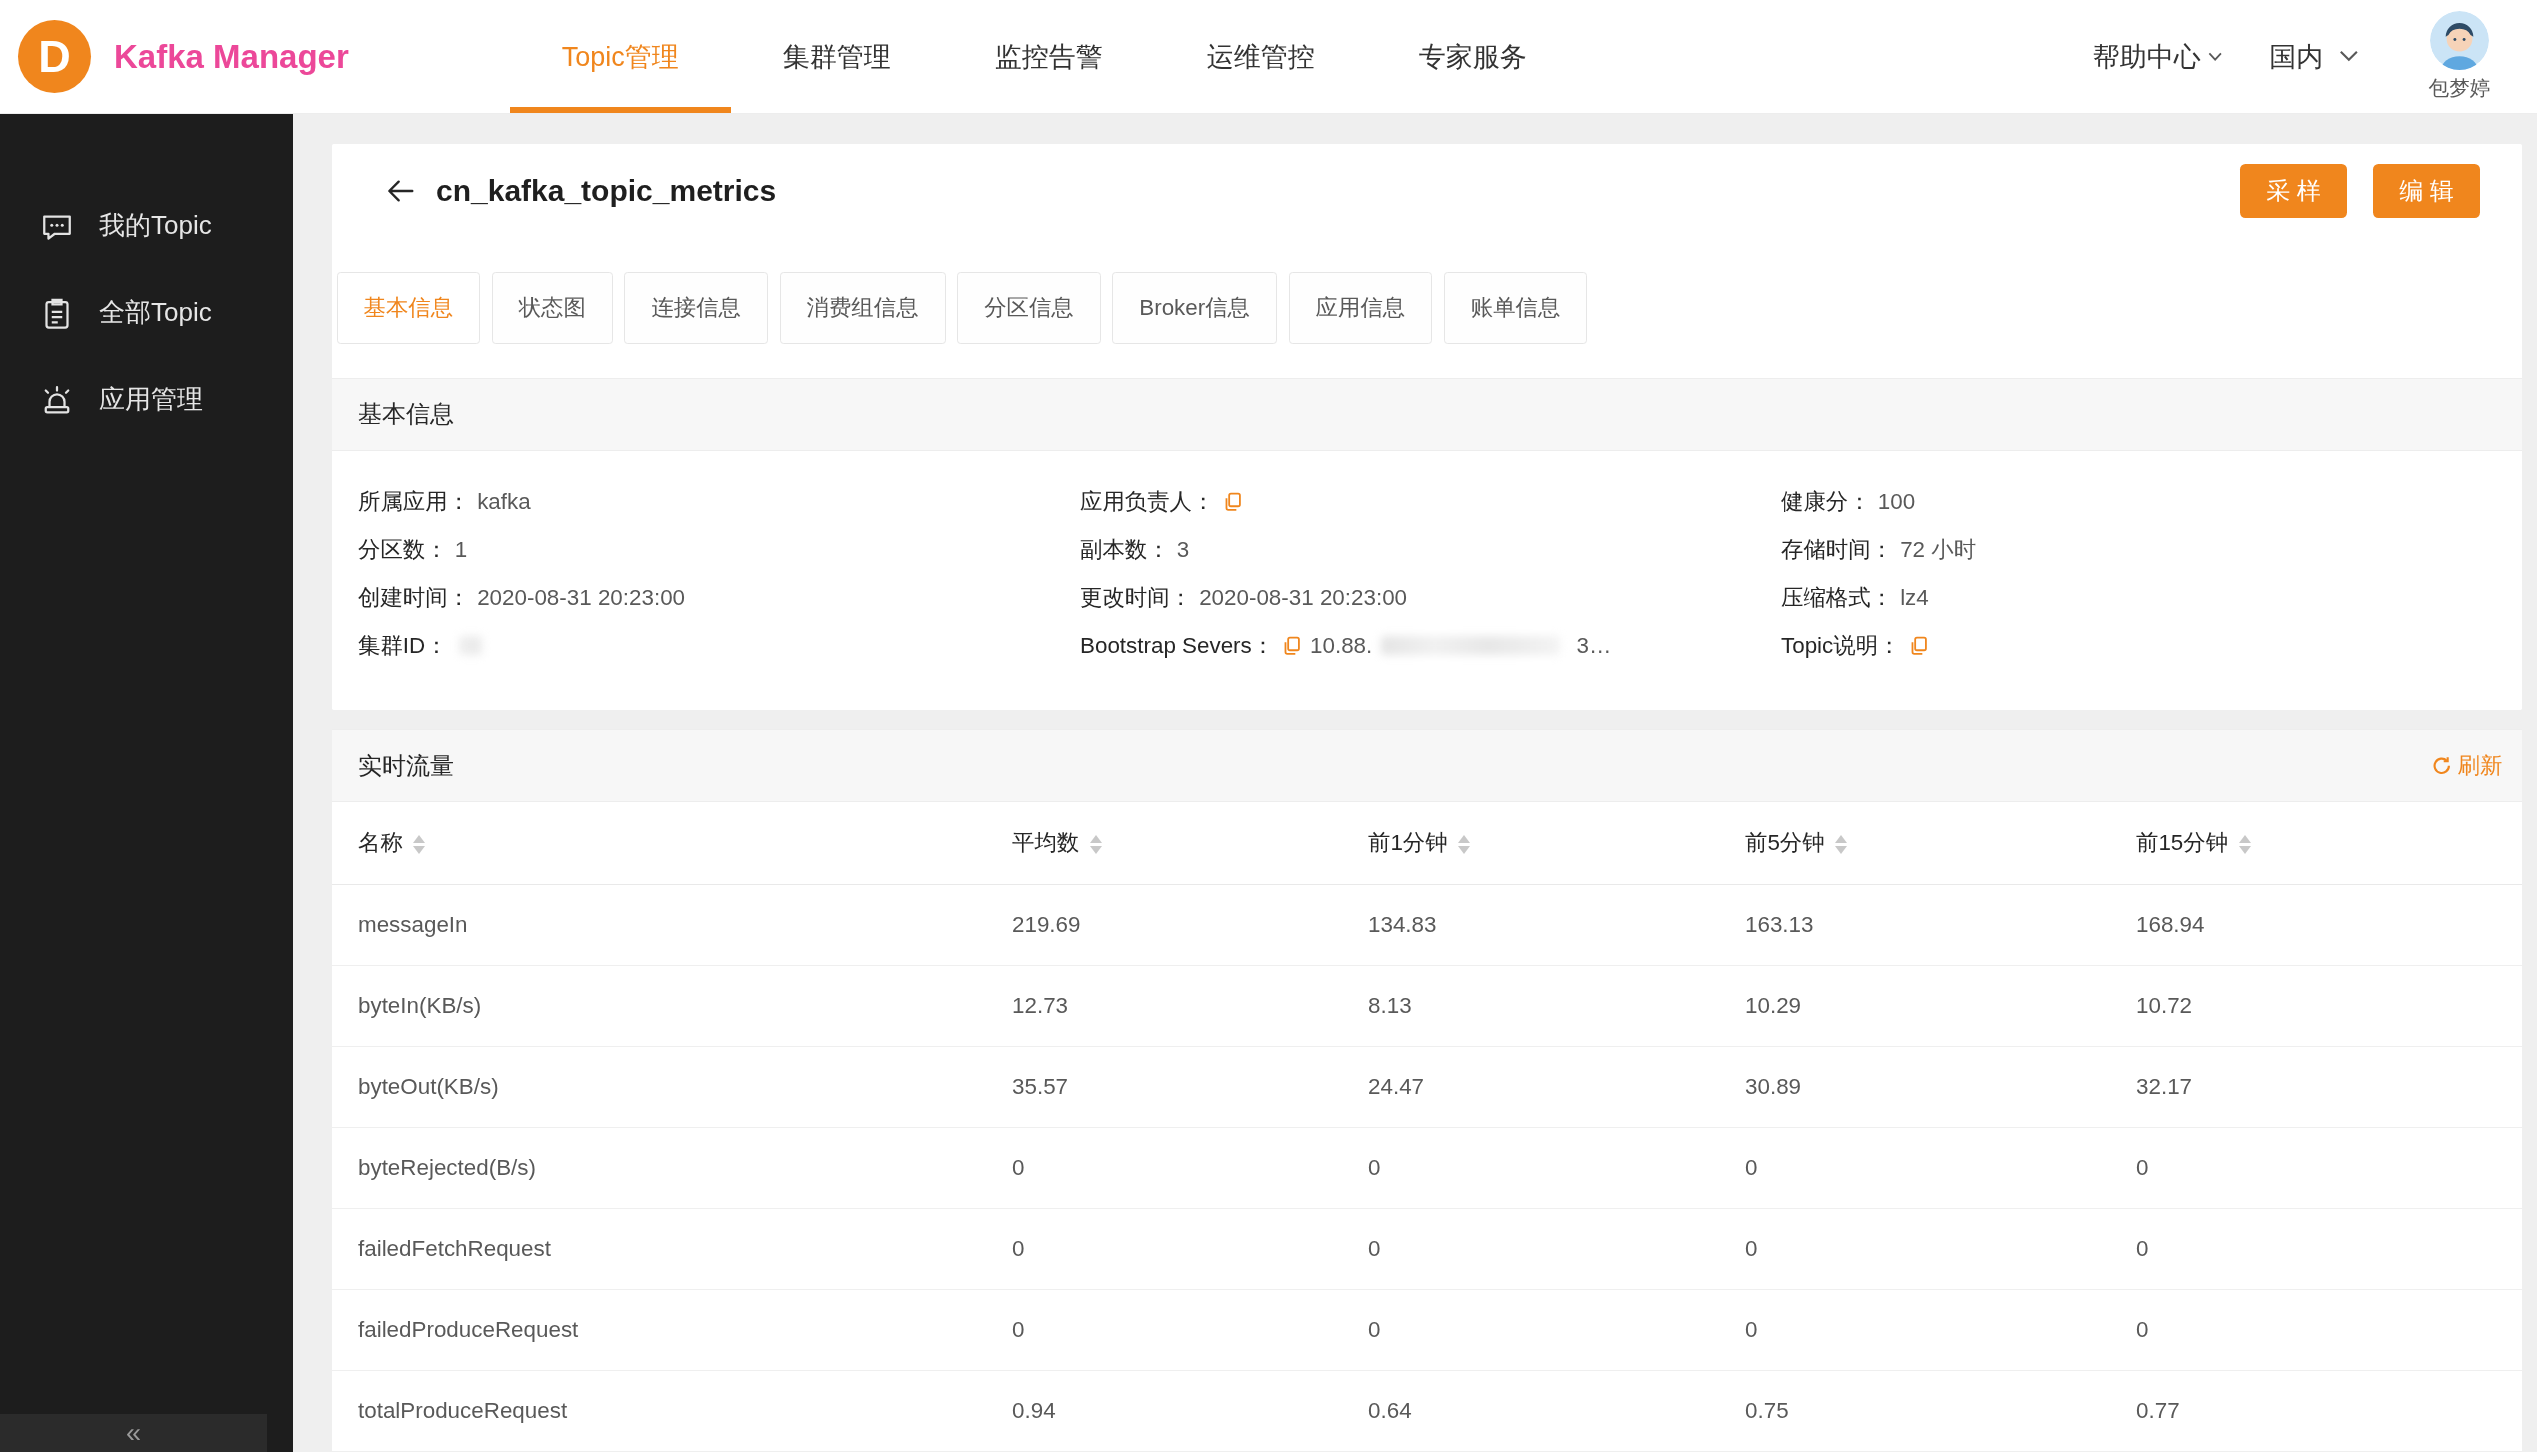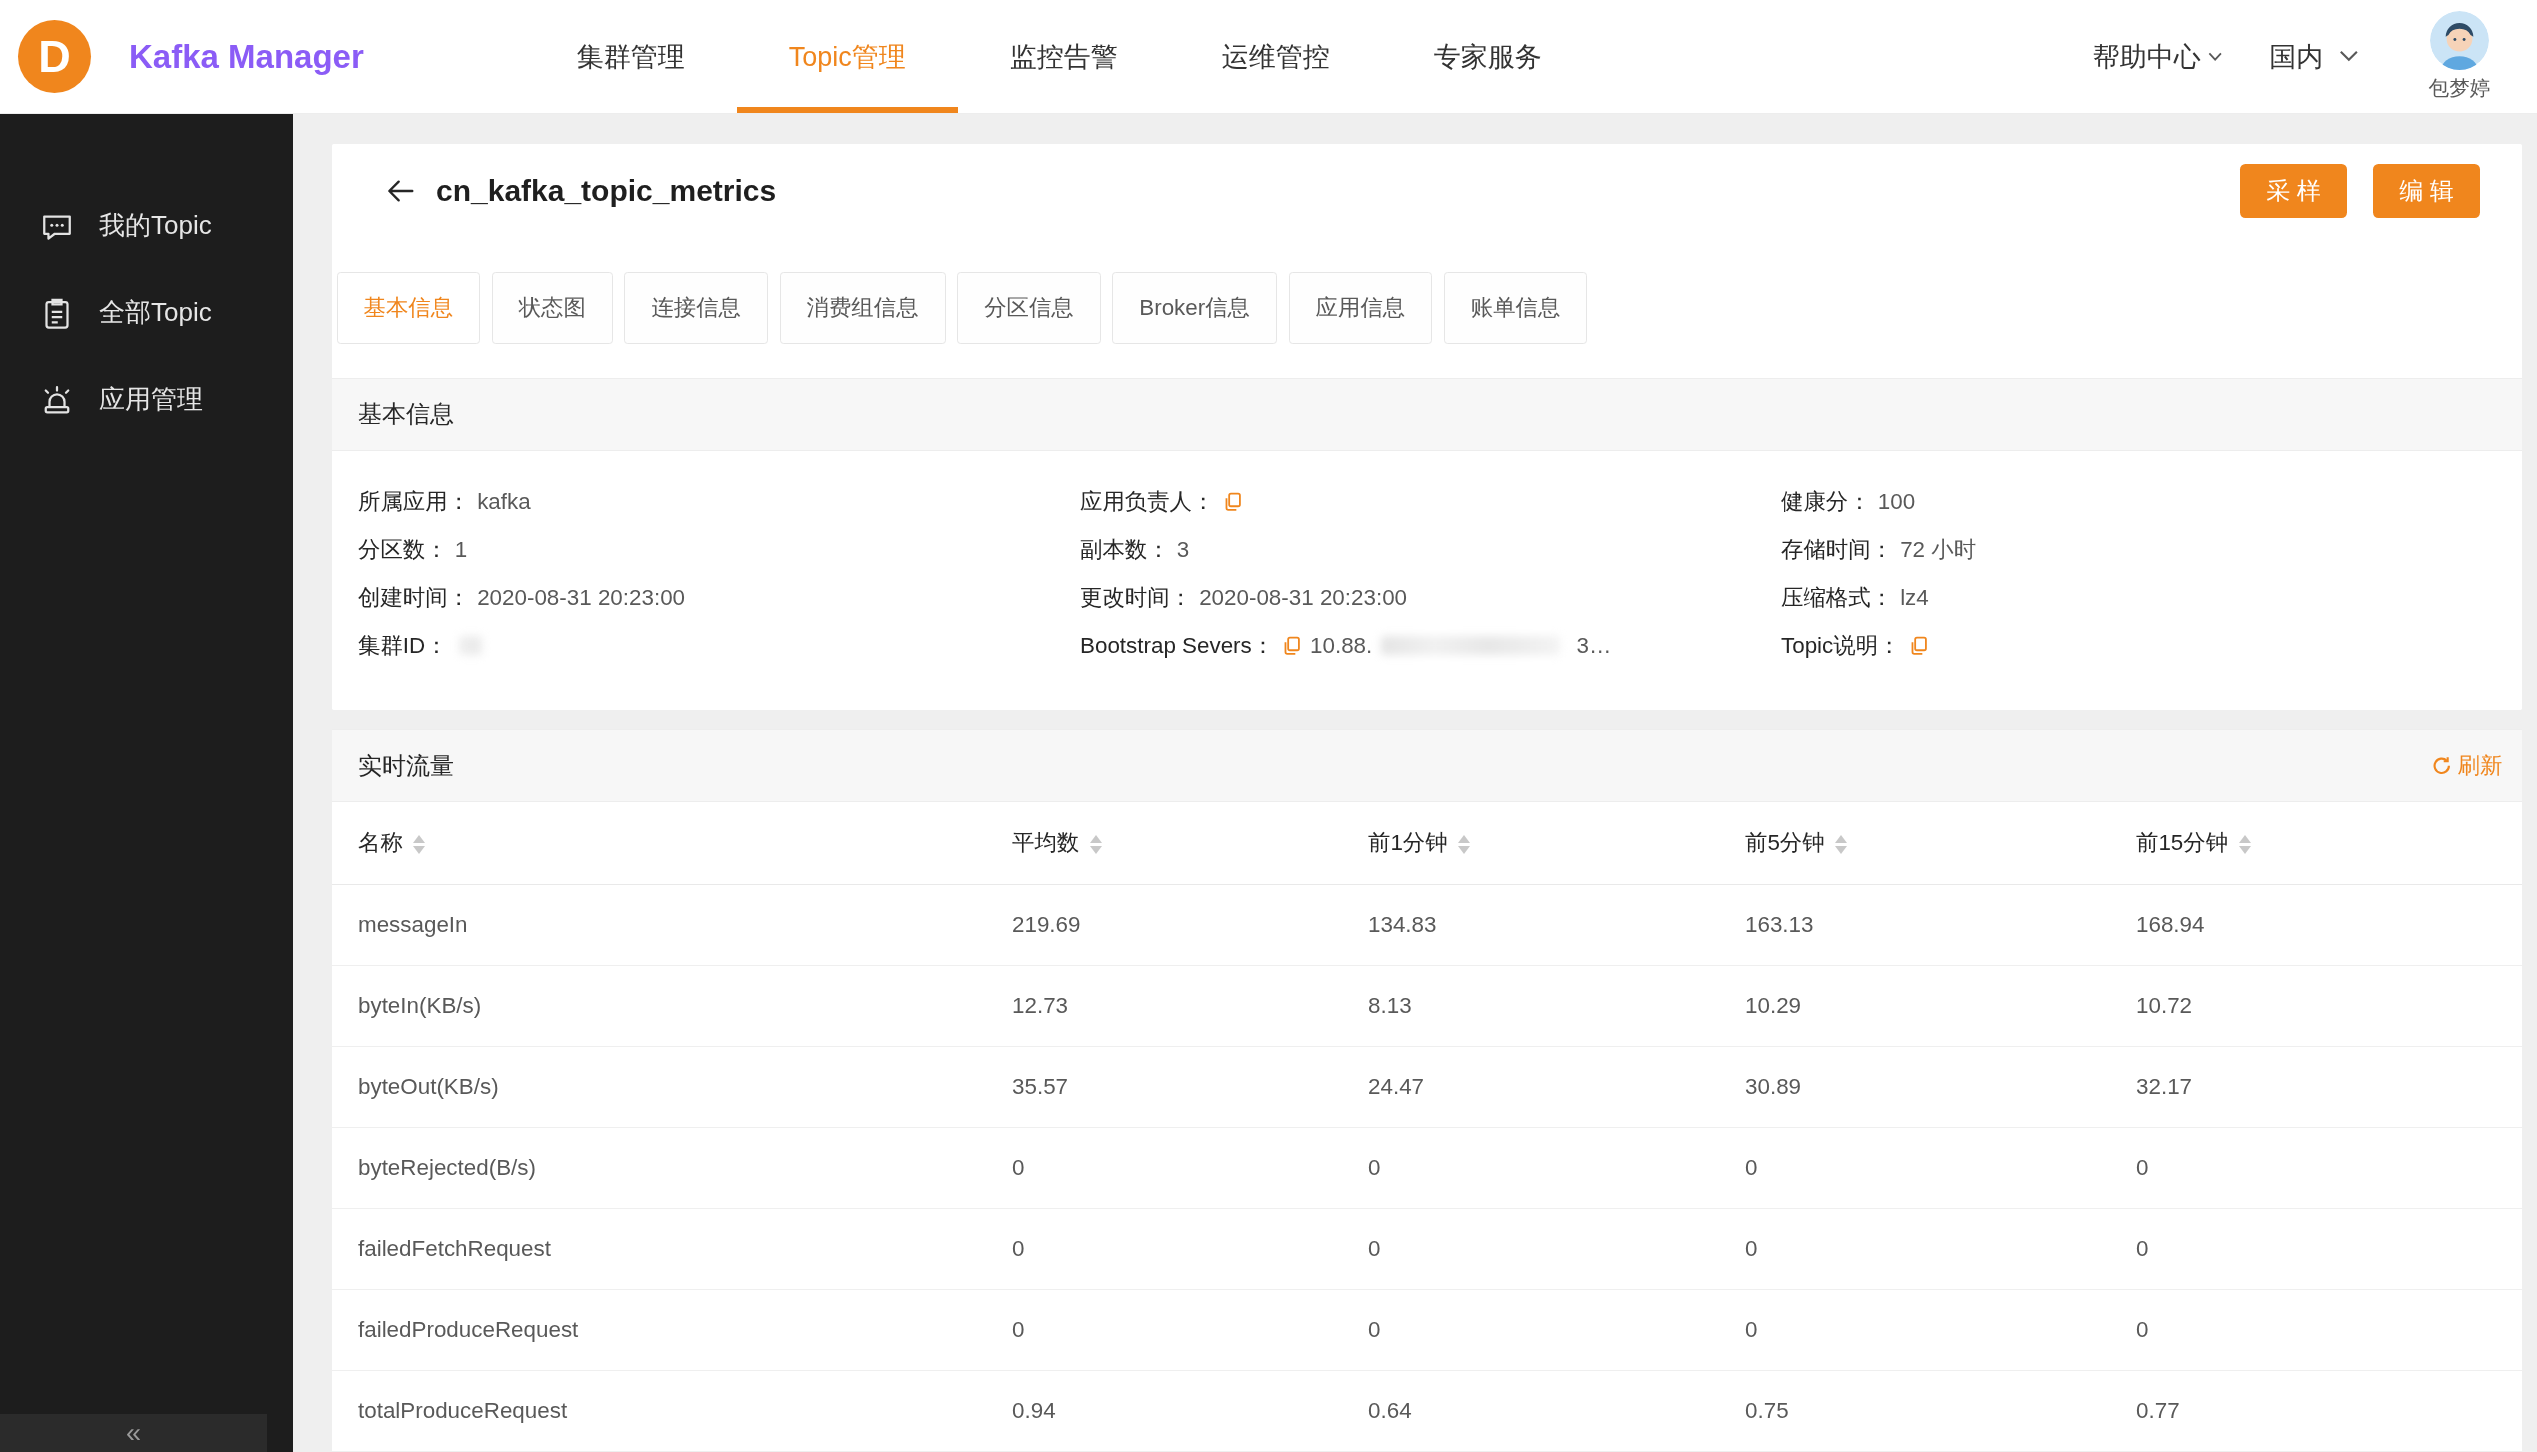--- a/index.html
+++ b/index.html
@@ -5,21 +5,21 @@
   * { box-sizing: border-box; margin: 0; padding: 0; }
   html,body { width:2538px; height:1452px; overflow:hidden; }
   body { font-family:"Liberation Sans",sans-serif; background:#EFEFEF; color:#262626; }
   .app { width:2538px; height:1452px; display:flex; flex-direction:column; }
 
   
   .topbar { flex:0 0 114px; height:114px; background:#fff; display:flex; align-items:center;
             padding:0 25px 0 18px; position:relative; z-index:5; border-bottom:0.9px solid #EDEDED; }
   .logo { width:73px; height:73px; border-radius:50%; background:#F0861D; color:#fff;
           display:flex; align-items:center; justify-content:center; font-size:45px; font-weight:700; flex:0 0 73px; }
-  .app-title { font-size:33px; font-weight:700; color:#8b5cf6; margin-left:38px; white-space:nowrap; }
+  .app-title { font-size:33px; font-weight:700; color:#ec4899; margin-left:23px; white-space:nowrap; }
   .nav { display:flex; height:100%; margin-left:161px; }
   .nav-item { position:relative; height:100%; display:flex; align-items:center;
               padding:0 52px; font-size:27px; color:#333; cursor:pointer; white-space:nowrap; }
   .nav-item.active { color:#F0861D; }
   .nav-item.active::after { content:""; position:absolute; left:0; right:0; bottom:0; height:6.3px; background:#F0861D; }
   .top-right { margin-left:auto; display:flex; align-items:center; gap:47px; }
   .help, .region { display:flex; align-items:center; font-size:27px; color:#333; cursor:pointer; gap:7.2px; white-space:nowrap; }
   .region { gap:16px; }
   .user-block { display:flex; flex-direction:column; align-items:center; width:107px; }
   .avatar { width:59px; height:59px; border-radius:50%; overflow:hidden; flex:0 0 59px; }
@@ -90,25 +90,25 @@
 
 <div class="app">
 
   <header class="topbar">
     <div class="logo">
       <span>D</span>
     </div>
     <div class="app-title">Kafka Manager</div>
 
     <nav class="nav">
+      <div class="nav-item active">
+          <span>Topic管理</span>
+        </div>
       <div class="nav-item">
           <span>集群管理</span>
-        </div>
-      <div class="nav-item active">
-          <span>Topic管理</span>
         </div>
       <div class="nav-item">
           <span>监控告警</span>
         </div>
       <div class="nav-item">
           <span>运维管控</span>
         </div>
       <div class="nav-item">
           <span>专家服务</span>
         </div>

